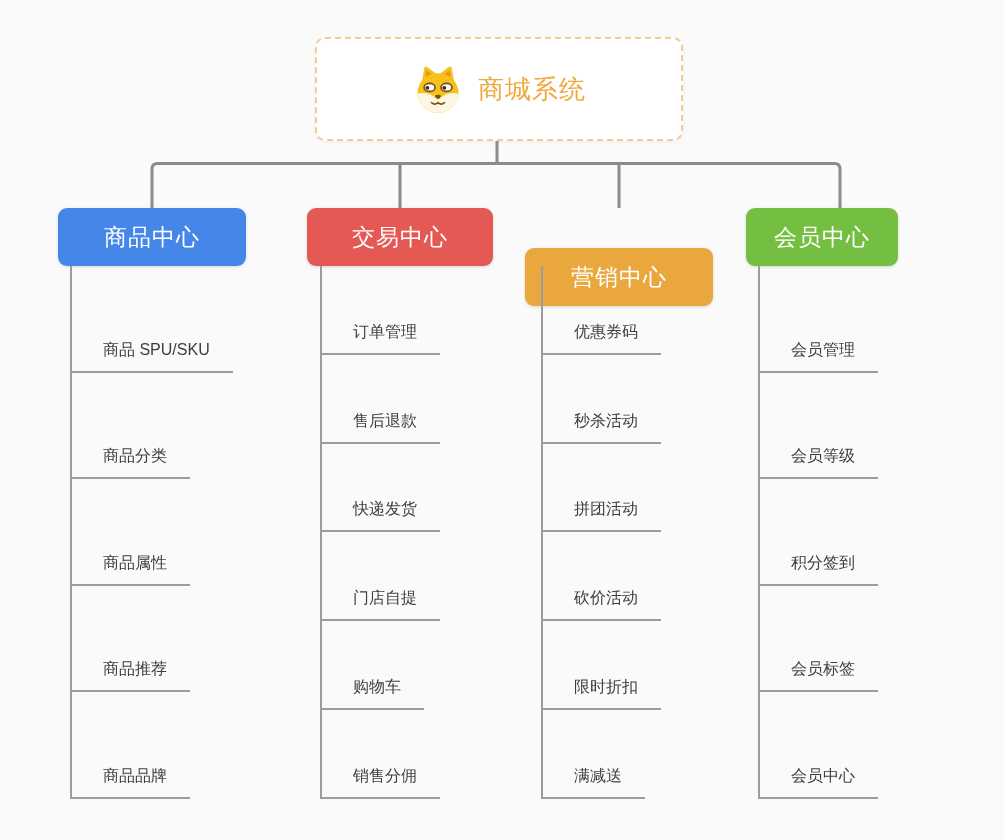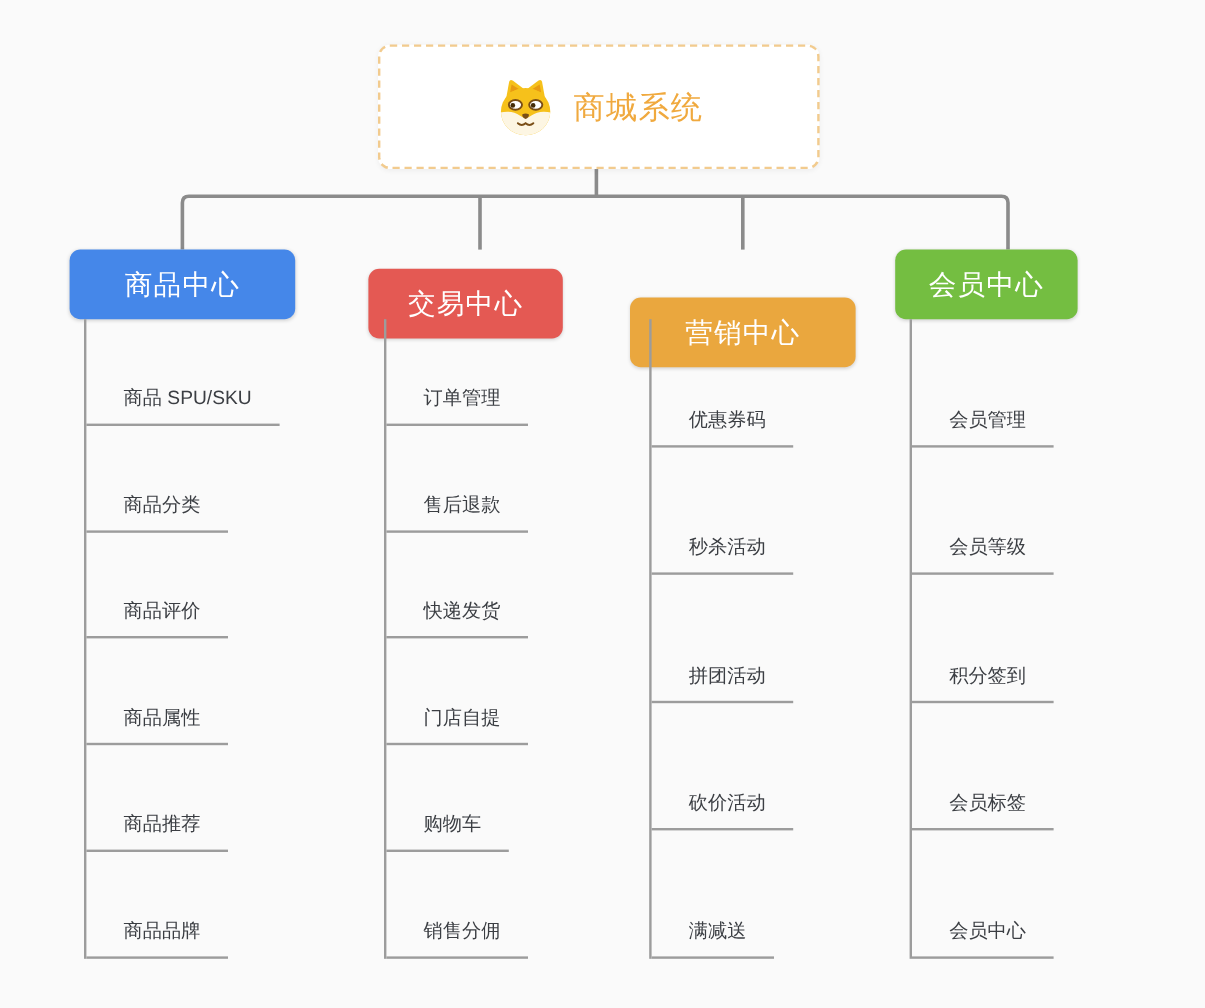--- a/index.html
+++ b/index.html
@@ -19,21 +19,21 @@
   .root-title { font-size:26px; color:#F0A93E; letter-spacing:1px;font-family:Liberation Mono, monospace; }
 
   
   .branch-node {
     position:absolute; height:58px; border-radius:9px; box-sizing:border-box;
     display:flex; align-items:center; justify-content:center;
     color:#ffffff; font-size:23px; letter-spacing:1px;
     box-shadow:0 1px 3px rgba(0,0,0,0.15); cursor:default;
   }
   #branch-node-0 { left:58px;  top:208px; width:188px; }
-  #branch-node-1 { left:307px; top:224px; width:162px; }
+  #branch-node-1 { left:307px; top:208px; width:186px; }
   #branch-node-2 { left:525px; top:208px; width:188px;margin-top:40px; }
   #branch-node-3 { left:746px; top:208px; width:152px; }
 
   
   .items {
     position:absolute; top:266px; height:533px; width:235px;
     display:flex; flex-direction:column;
     border-left:2px solid #9C9C9C; box-sizing:content-box;
   }
   #items-0 { left:70px; }
@@ -98,23 +98,20 @@
   </div>
 
   <div class="items" id="items-0">
     <div class="cell">
         <span class="subtopic-label">商品 SPU/SKU</span>
       </div>
     <div class="cell">
         <span class="subtopic-label">商品分类</span>
       </div>
     <div class="cell">
-        <span class="subtopic-label">商品评价</span>
-      </div>
-    <div class="cell">
         <span class="subtopic-label">商品属性</span>
       </div>
     <div class="cell">
         <span class="subtopic-label">商品推荐</span>
       </div>
     <div class="cell">
         <span class="subtopic-label">商品品牌</span>
       </div>
   </div>
 
@@ -146,20 +143,23 @@
     <div class="cell">
         <span class="subtopic-label">秒杀活动</span>
       </div>
     <div class="cell">
         <span class="subtopic-label">拼团活动</span>
       </div>
     <div class="cell">
         <span class="subtopic-label">砍价活动</span>
       </div>
     <div class="cell">
+        <span class="subtopic-label">限时折扣</span>
+      </div>
+    <div class="cell">
         <span class="subtopic-label">满减送</span>
       </div>
   </div>
 
   <div class="items" id="items-3">
     <div class="cell">
         <span class="subtopic-label">会员管理</span>
       </div>
     <div class="cell">
         <span class="subtopic-label">会员等级</span>

